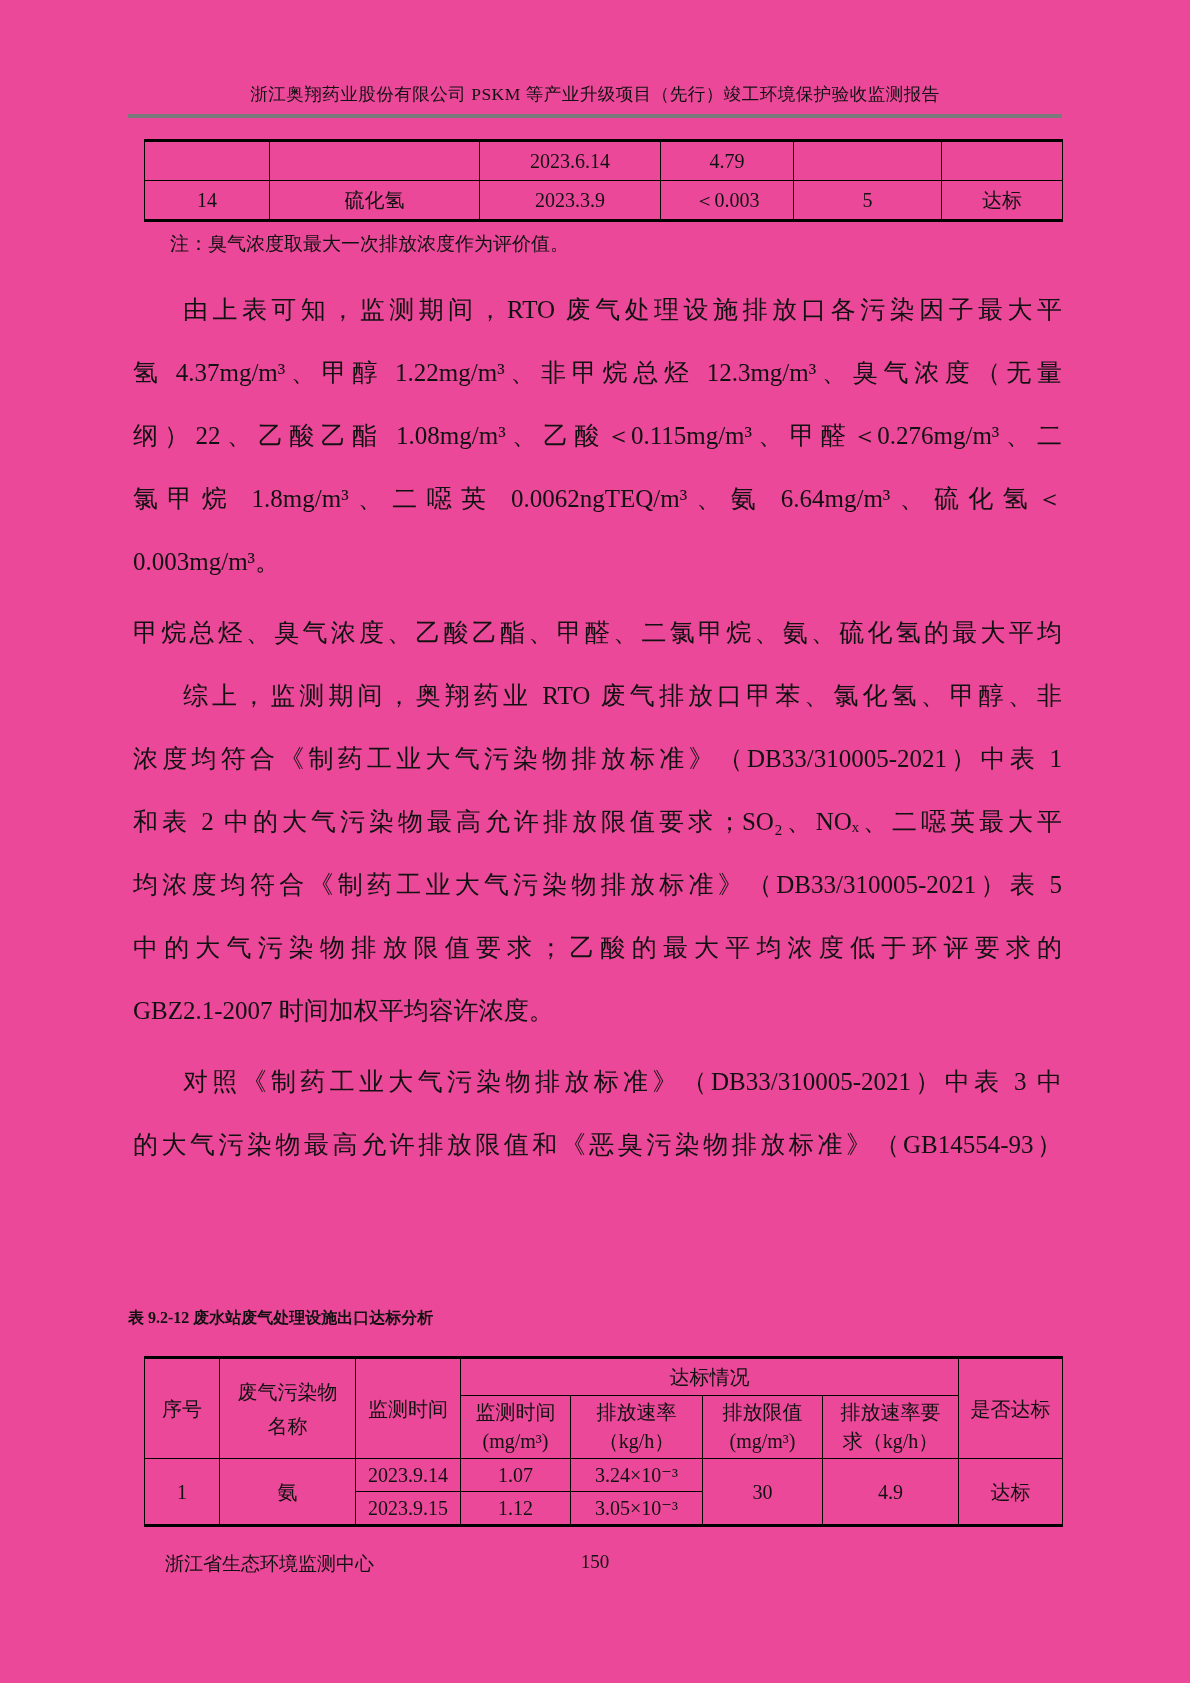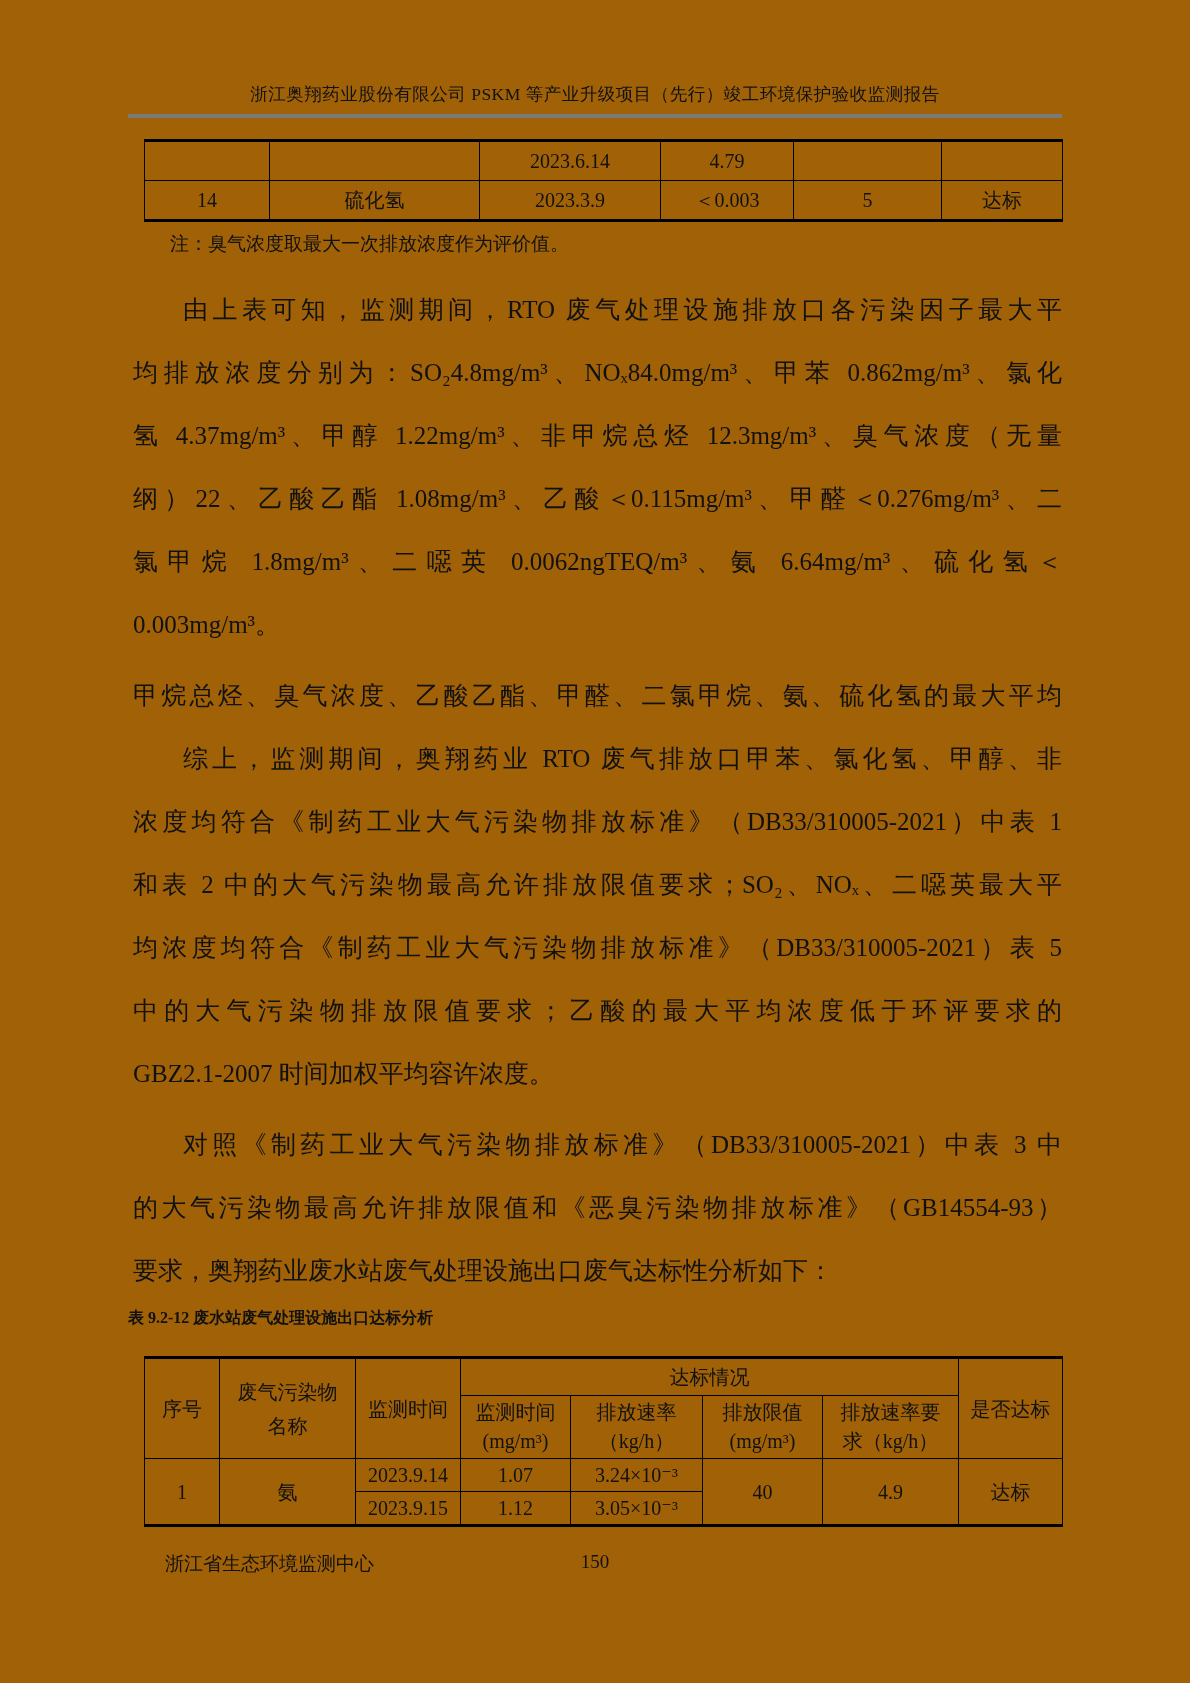--- a/index.html
+++ b/index.html
@@ -1,19 +1,19 @@
 <!DOCTYPE html>
 <html><head>
 <meta charset="utf-8">
 <style>
   html,body{margin:0;padding:0;background:#ffffff;}
   .page{
     position:relative;
     width:1190px;height:1683px;
-    background:#a16207;
+    background:#ec4899;
     color:#111111;
     font-family:"Liberation Serif","DejaVu Serif",serif;
     overflow:hidden;
   }
   
   .hdr-title{
     position:absolute;top:82px;left:128px;width:934px;
     text-align:center;font-size:17.5px;letter-spacing:.5px;white-space:nowrap;
   }
   .hdr-rule{
@@ -94,39 +94,37 @@
       <td>达标</td>
     </tr>
   </tbody>
     </table>
 
   <div class="note">注：臭气浓度取最大一次排放浓度作为评价值。</div>
 
   <div class="bodytext">
     <div class="para">
       <div class="bline first">由上表可知，监测期间，RTO 废气处理设施排放口各污染因子最大平</div>
-      <div class="bline">均排放浓度分别为：SO₂4.8mg/m³、NOₓ84.0mg/m³、甲苯 0.862mg/m³、氯化</div>
       <div class="bline">氢 4.37mg/m³、甲醇 1.22mg/m³、非甲烷总烃 12.3mg/m³、臭气浓度（无量</div>
       <div class="bline">纲）22、乙酸乙酯 1.08mg/m³、乙酸＜0.115mg/m³、甲醛＜0.276mg/m³、二</div>
       <div class="bline">氯甲烷 1.8mg/m³、二噁英 0.0062ngTEQ/m³、氨 6.64mg/m³、硫化氢＜</div>
       <div class="bline last">0.003mg/m³。</div>
     </div>
     <div class="para">
       <div class="bline">甲烷总烃、臭气浓度、乙酸乙酯、甲醛、二氯甲烷、氨、硫化氢的最大平均</div>
       <div class="bline first">综上，监测期间，奥翔药业 RTO 废气排放口甲苯、氯化氢、甲醇、非</div>
       <div class="bline">浓度均符合《制药工业大气污染物排放标准》（DB33/310005-2021）中表 1</div>
       <div class="bline">和表 2 中的大气污染物最高允许排放限值要求；SO₂、NOₓ、二噁英最大平</div>
       <div class="bline">均浓度均符合《制药工业大气污染物排放标准》（DB33/310005-2021）表 5</div>
       <div class="bline">中的大气污染物排放限值要求；乙酸的最大平均浓度低于环评要求的</div>
       <div class="bline last">GBZ2.1-2007 时间加权平均容许浓度。</div>
     </div>
     <div class="para">
       <div class="bline first">对照《制药工业大气污染物排放标准》（DB33/310005-2021）中表 3 中</div>
       <div class="bline">的大气污染物最高允许排放限值和《恶臭污染物排放标准》（GB14554-93）</div>
-      <div class="bline last">要求，奥翔药业废水站废气处理设施出口废气达标性分析如下：</div>
     </div>
   </div>
 
   <div class="tbl-caption">表 9.2-12 废水站废气处理设施出口达标分析</div>
 
   <table class="bot-table doc-table">
     <colgroup>
       <col style="width:75px">
         <col style="width:136px">
         <col style="width:105px">
@@ -154,21 +152,21 @@
 (mg/m³)</td>
       <td>排放速率要
 求（kg/h）</td>
     </tr>
     <tr class="d">
       <td rowspan="2">1</td>
       <td rowspan="2">氨</td>
       <td>2023.9.14</td>
       <td>1.07</td>
       <td>3.24×10⁻³</td>
-      <td rowspan="2">40</td>
+      <td rowspan="2">30</td>
       <td rowspan="2">4.9</td>
       <td rowspan="2">达标</td>
     </tr>
     <tr class="d">
       <td>2023.9.15</td>
       <td>1.12</td>
       <td>3.05×10⁻³</td>
     </tr>
   </tbody>
     </table>

